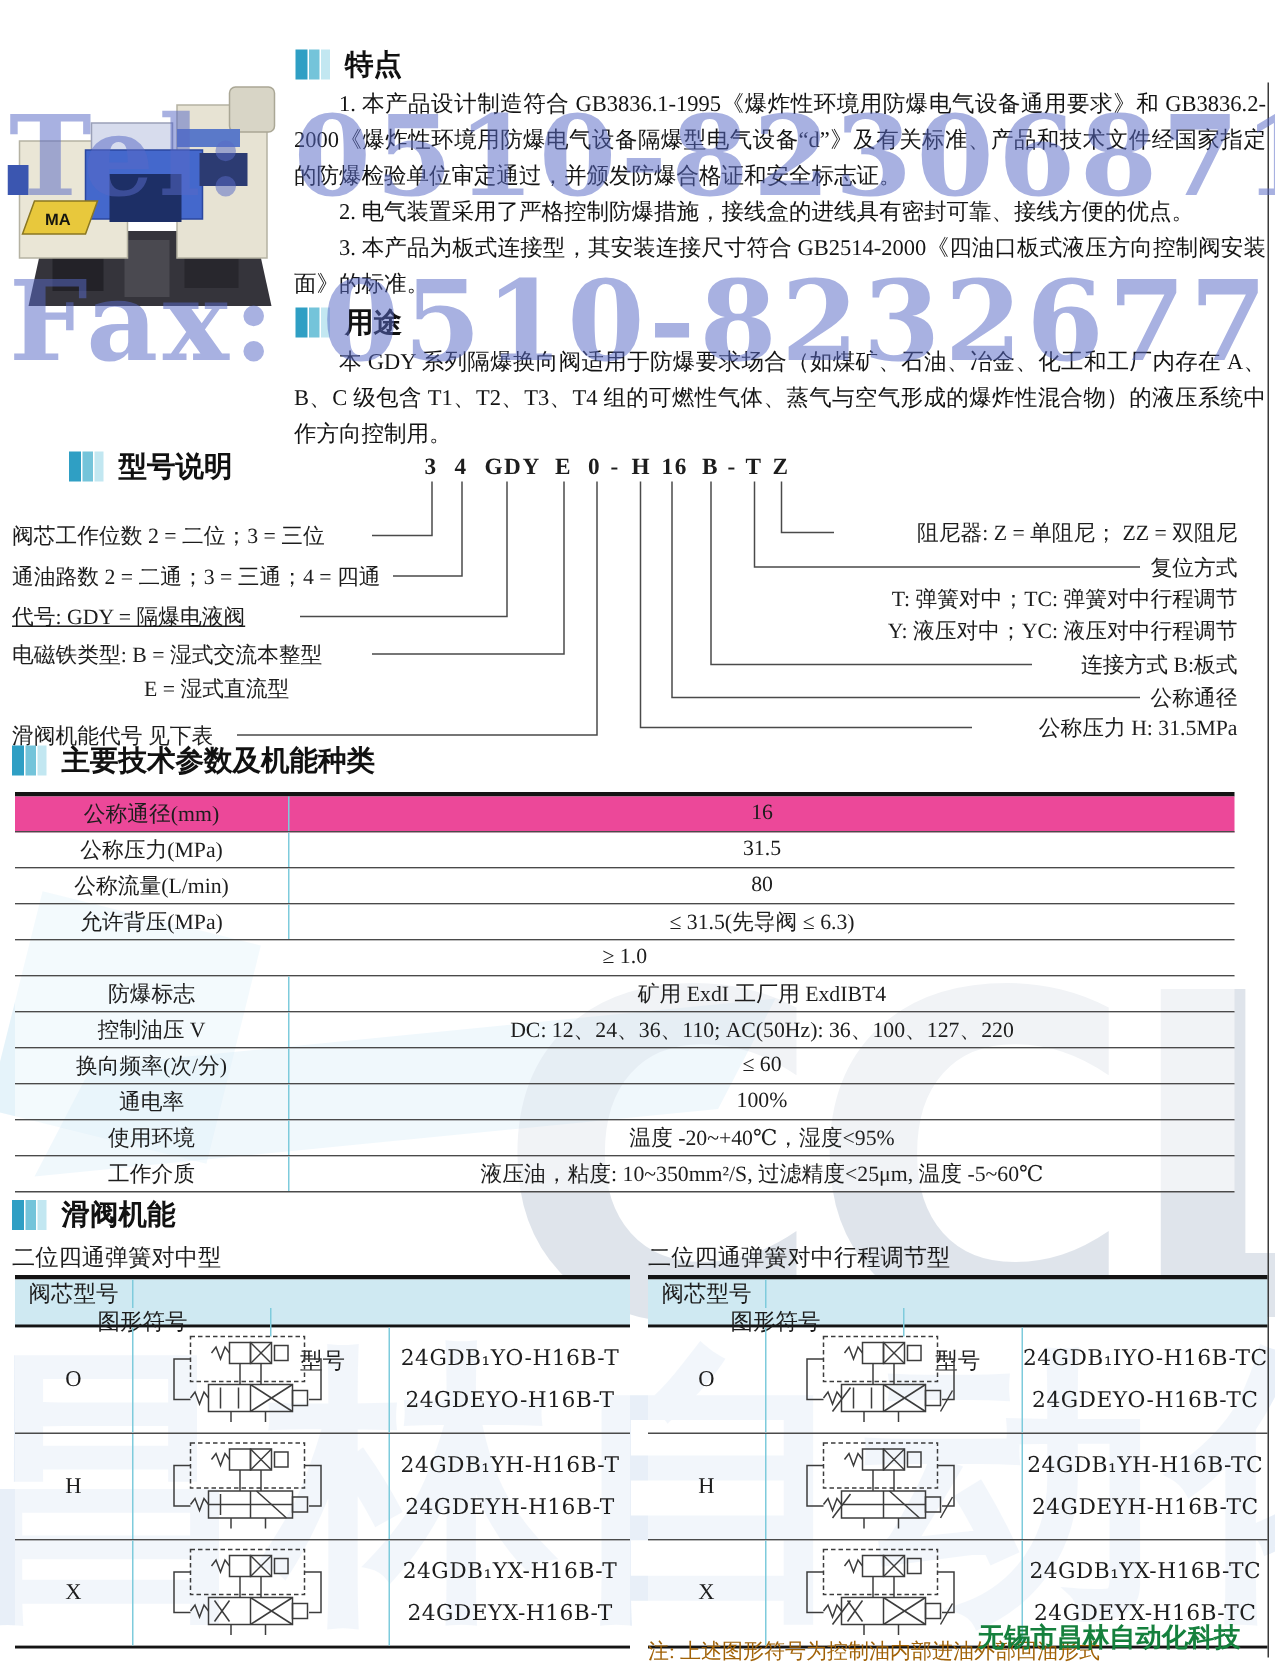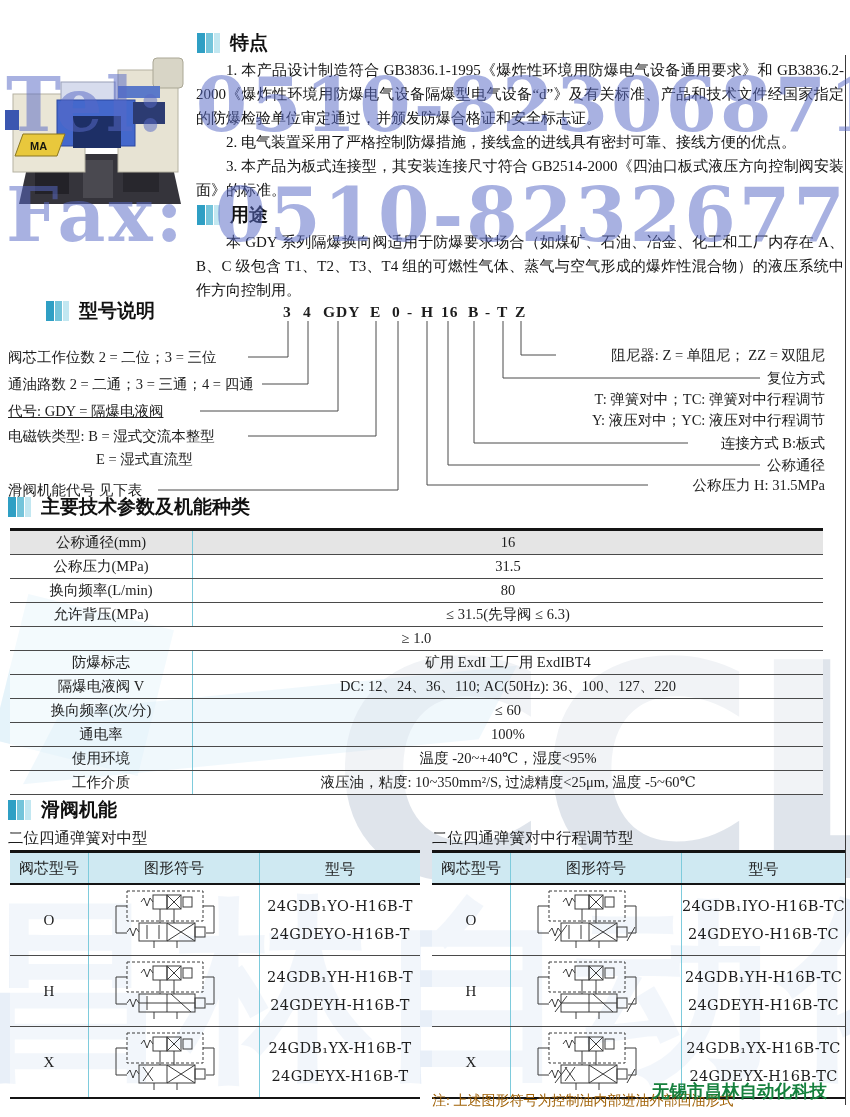--- a/index.html
+++ b/index.html
@@ -35,29 +35,29 @@
 
   
   .code-char{position:absolute;top:303px;font-size:15.5px;font-weight:bold;letter-spacing:1px;z-index:2;}
   .mlabel{position:absolute;left:8px;font-size:14.5px;white-space:nowrap;z-index:2;}
   .mlabel-r{position:absolute;right:25px;font-size:14.5px;white-space:nowrap;text-align:right;z-index:2;}
   #leaders{position:absolute;left:0;top:295px;z-index:1;}
 
   
   #params{position:absolute;left:10px;top:528px;width:813px;border-top:3px solid #141414;z-index:2;}
   .prow{display:flex;height:23px;border-bottom:1px solid #4a4a4a;align-items:stretch;background:rgba(255,255,255,0.55);}
-  .prow.blue{background:#e5e5e5;}
+  .prow.blue{background:#ec4899;}
   .pcell{display:flex;align-items:center;justify-content:center;font-size:14.5px;}
   .plabel{width:182px;border-right:1px solid #7ecbdc;}
   .pvalue{flex:1;}
 
   
   .subtitle{position:absolute;font-size:15.5px;z-index:2;}
   .stable{position:absolute;top:850px;border-top:3px solid #141414;border-bottom:2px solid #141414;z-index:2;}
-  .shead{display:flex;height:30px;background:#cfe9f2;border-bottom:2px solid #141414;}
+  .shead{display:flex;height:30px;background:#cfe9f2;border-bottom:2px solid #141414;flex-direction:column;}
   .shead .scell{font-size:15px;}
   .srow{display:flex;height:70px;border-bottom:1px solid #4a4a4a;background:rgba(255,255,255,0.45);}
   .srow:last-child{border-bottom:none;}
   .scell{display:flex;align-items:center;justify-content:center;}
   .c1{width:78px;border-right:1px solid #7ecbdc;font-size:15px;}
   .c2{width:170px;border-right:1px solid #7ecbdc;}
   .c3{flex:1;flex-direction:column;justify-content:space-around;padding:7px 0;}
   .model-txt{font-size:14.5px;letter-spacing:0.3px;white-space:nowrap;font-family:"DejaVu Serif","DejaVu Sans",serif;}
 
   
@@ -187,36 +187,36 @@
   <div id="params">
     <div class="prow blue">
       <div class="pcell plabel">公称通径(mm)</div>
       <div class="pcell pvalue">16</div>
     </div>
     <div class="prow">
       <div class="pcell plabel">公称压力(MPa)</div>
       <div class="pcell pvalue">31.5</div>
     </div>
     <div class="prow">
-      <div class="pcell plabel">换向频率(L/min)</div>
+      <div class="pcell plabel">公称流量(L/min)</div>
       <div class="pcell pvalue">80</div>
     </div>
     <div class="prow">
       <div class="pcell plabel">允许背压(MPa)</div>
       <div class="pcell pvalue">≤ 31.5(先导阀 ≤ 6.3)</div>
     </div>
     <div class="prow">
       <div class="pcell pvalue">≥ 1.0</div>
     </div>
     <div class="prow">
       <div class="pcell plabel">防爆标志</div>
       <div class="pcell pvalue">矿用 ExdI    工厂用 ExdIBT4</div>
     </div>
     <div class="prow">
-      <div class="pcell plabel">隔爆电液阀 V</div>
+      <div class="pcell plabel">控制油压 V</div>
       <div class="pcell pvalue">DC: 12、24、36、110;  AC(50Hz): 36、100、127、220</div>
     </div>
     <div class="prow">
       <div class="pcell plabel">换向频率(次/分)</div>
       <div class="pcell pvalue">≤ 60</div>
     </div>
     <div class="prow">
       <div class="pcell plabel">通电率</div>
       <div class="pcell pvalue">100%</div>
     </div>

